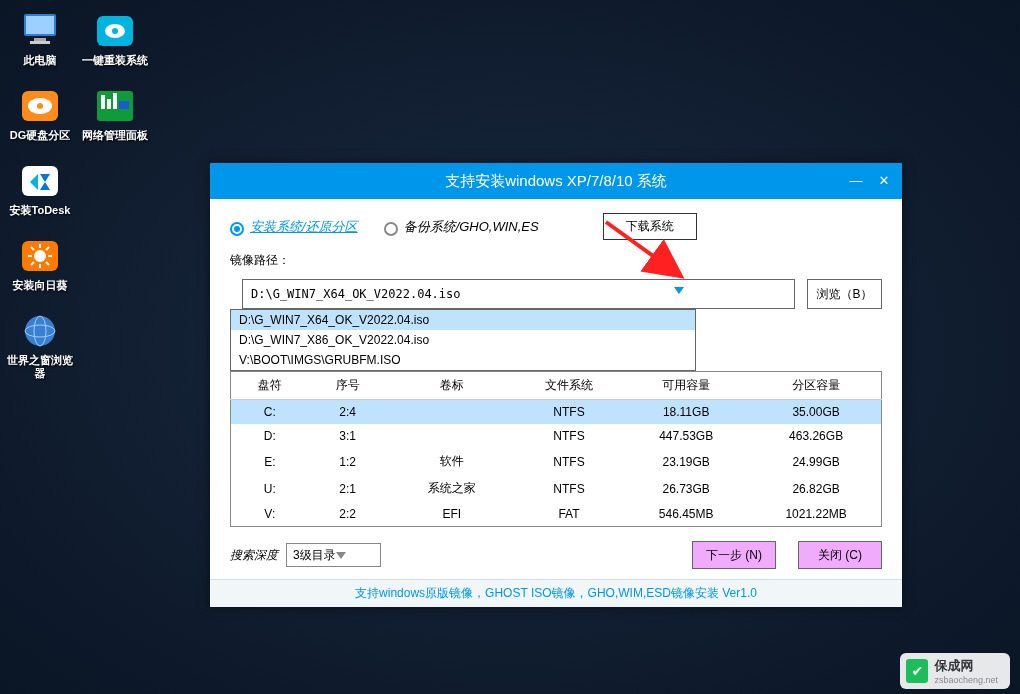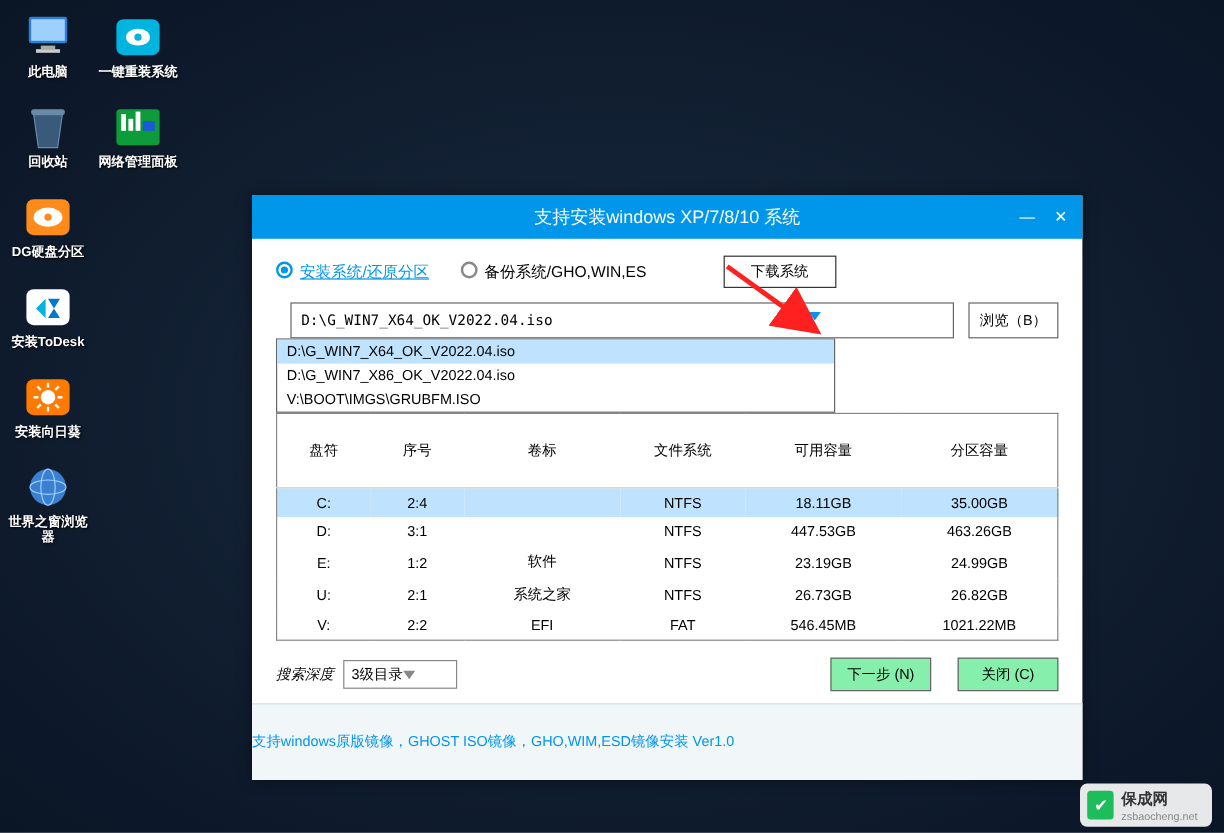--- a/index.html
+++ b/index.html
@@ -12,53 +12,53 @@
   .col2 { position: absolute; top: 10px; left: 80px; }
 
   .installer-window { position: absolute; left: 210px; top: 163px; width: 692px; background: #fff; box-shadow: 0 0 10px rgba(0,0,0,0.5); }
   .titlebar { background: #0096ea; height: 36px; display: flex; align-items: center; justify-content: center; position: relative; }
   .titlebar-text { color: #fff; font-size: 15px; }
   .titlebar-btns { position: absolute; right: 6px; top: 6px; display: flex; gap: 4px; }
   .tb-btn { width: 24px; height: 22px; color: #fff; font-size: 13px; display: flex; align-items: center; justify-content: center; cursor: pointer; }
 
   .window-body { padding: 14px 20px 10px 20px; }
   .radio-row { display: flex; align-items: center; gap: 26px; margin-bottom: 12px; }
-  .radio-opt { display: flex; align-items: flex-start; gap: 6px; font-size: 13px; cursor: pointer; }
+  .radio-opt { display: flex; align-items: flex-end; gap: 6px; font-size: 13px; cursor: pointer; font-style: italic; }
   .radio-circle { width: 14px; height: 14px; border: 2px solid #0096ea; border-radius: 50%; display: flex; align-items: center; justify-content: center; }
   .radio-circle.checked::after { content: ''; width: 6px; height: 6px; background: #0096ea; border-radius: 50%; }
   .radio-circle.unchecked { border-color: #888; }
   .radio-opt.active { color: #0096ea; text-decoration: underline; }
   .download-btn { padding: 4px 22px; border: 1px solid #333; background: #fff; font-size: 12px; cursor: pointer; margin-left: 38px; }
 
   .path-label { font-size: 12px; margin-bottom: 10px; }
 
   .path-row { display: flex; gap: 12px; position: relative; margin-bottom: 8px; padding-left: 12px; }
   .path-input { flex: 1; height: 30px; border: 1px solid #666; padding: 0 28px 0 8px; font-family: Consolas, monospace; font-size: 12px; cursor: pointer; }
   .path-caret { position: absolute; left: 444px; top: 8px; width: 0; height: 0; border-left: 5px solid transparent; border-right: 5px solid transparent; border-top: 7px solid #0096ea; cursor: pointer; }
   .browse-btn { width: 75px; height: 30px; border: 1px solid #666; background: #fff; font-size: 12px; cursor: pointer; }
 
   .dropdown-list { position: absolute; left: 0; top: 30px; width: 466px; background: #fff; border: 1px solid #666; z-index: 10; font-family: Consolas, monospace; font-size: 12px; }
   .dropdown-item { padding: 3px 8px; cursor: pointer; }
   .dropdown-item.selected { background: #bfe3ff; }
 
   .arrow-annotation { position: absolute; left: 598px; top: 214px; pointer-events: none; z-index: 20; }
 
   .table { width: 100%; border-collapse: collapse; border: 1px solid #888; font-size: 12px; margin-top: 0; }
-  .table th { background: #fff; border-bottom: 1px solid #ccc; font-weight: normal; padding: 22px 0; }
+  .table th { background: #fff; border-bottom: 1px solid #ccc; font-weight: normal; padding: 5px 0; }
   .table td { text-align: center; padding: 5px 0; }
   .table tr.row-highlight td { background: #bfe3ff; }
 
   .bottom-row { display: flex; align-items: center; margin-top: 14px; }
   .depth-label { font-size: 12px; margin-right: 8px; font-style: italic; }
   .depth-select { width: 95px; height: 24px; border: 1px solid #888; font-size: 12px; padding: 0 6px; display: flex; align-items: center; justify-content: flex-start; cursor: pointer; }
   .depth-caret { width: 0; height: 0; border-left: 5px solid transparent; border-right: 5px solid transparent; border-top: 7px solid #888; }
   .spacer { flex: 1; }
-  .action-btn { width: 84px; height: 28px; border: 1px solid #666; background: #86efac; font-size: 12px; cursor: pointer; margin-left: 22px; }
-
-  .footer { background: #f1f6f9; border-top: 1px solid #cfe2ee; color: #0096ea; font-size: 12px; padding: 23px 0; }
+  .action-btn { width: 84px; height: 28px; border: 1px solid #666; background: #f0abfc; font-size: 12px; cursor: pointer; margin-left: 22px; }
+
+  .footer { background: #f1f6f9; border-top: 1px solid #cfe2ee; color: #0096ea; font-size: 12px; text-align: center; padding: 5px 0; }
 
   .watermark { position: absolute; bottom: 5px; right: 10px; background: rgba(255,255,255,0.9); border-radius: 6px; padding: 4px 12px 4px 34px; font-size: 13px; color: #333; display: flex; flex-direction: column; align-items: flex-start; }
   .watermark-shield { position: absolute; left: 6px; top: 6px; width: 22px; height: 24px; background: #1cbd5a; border-radius: 3px; display: flex; align-items: center; justify-content: center; color: #fff; font-size: 14px; }
   .watermark-main { font-weight: bold; }
   .watermark-sub { font-size: 9px; color: #888; }
 
   svg.deskico { width: 48px; height: 42px; }
 </style>
 </head>
 <body>
@@ -67,29 +67,20 @@
   <div class="desktop-icon">
     <div class="ico">
         <svg class="deskico">
           <rect x="8" y="4" width="32" height="22" fill="#2b7fd6" rx="2"></rect>
           <rect x="10" y="6" width="28" height="18" fill="#9dd0ff"></rect>
           <rect x="18" y="28" width="12" height="3" fill="#aaa"></rect>
           <rect x="14" y="31" width="20" height="3" fill="#ccc"></rect>
         </svg>
       </div>
     <div class="lbl">此电脑</div>
-  </div>
-  <div class="desktop-icon">
-    <div class="ico">
-        <svg class="deskico">
-          <path d="M12 10 L36 10 L32 38 L16 38 Z" fill="#3a5a7a" stroke="#6a8aaa"></path>
-          <rect x="10" y="6" width="28" height="5" fill="#6a8aaa" rx="2"></rect>
-        </svg>
-      </div>
-    <div class="lbl">回收站</div>
   </div>
   <div class="desktop-icon">
     <div class="ico">
         <svg class="deskico">
           <rect x="6" y="6" width="36" height="30" fill="#ff8c1a" rx="6"></rect>
           <ellipse cx="24" cy="21" rx="12" ry="8" fill="#fff"></ellipse>
           <circle cx="24" cy="21" r="3" fill="#ff8c1a"></circle>
         </svg>
       </div>
     <div class="lbl">DG硬盘分区</div>
@@ -176,20 +167,21 @@
         <span class="radio-circle checked"></span>
         <span>安装系统/还原分区</span>
       </div>
       <div class="radio-opt">
         <span class="radio-circle unchecked"></span>
         <span>备份系统/GHO,WIN,ES</span>
       </div>
       <button class="download-btn">下载系统</button>
     </div>
 
+    <div class="path-label">镜像路径：</div>
 
     <div class="path-row">
       <input class="path-input" readonly="" value="D:\G_WIN7_X64_OK_V2022.04.iso" style="">
       <div class="path-caret"></div>
       <button class="browse-btn">浏览（B）</button>
 
       <div class="dropdown-list">
         <div class="dropdown-item selected">D:\G_WIN7_X64_OK_V2022.04.iso</div>
         <div class="dropdown-item">D:\G_WIN7_X86_OK_V2022.04.iso</div>
         <div class="dropdown-item">V:\BOOT\IMGS\GRUBFM.ISO</div>

